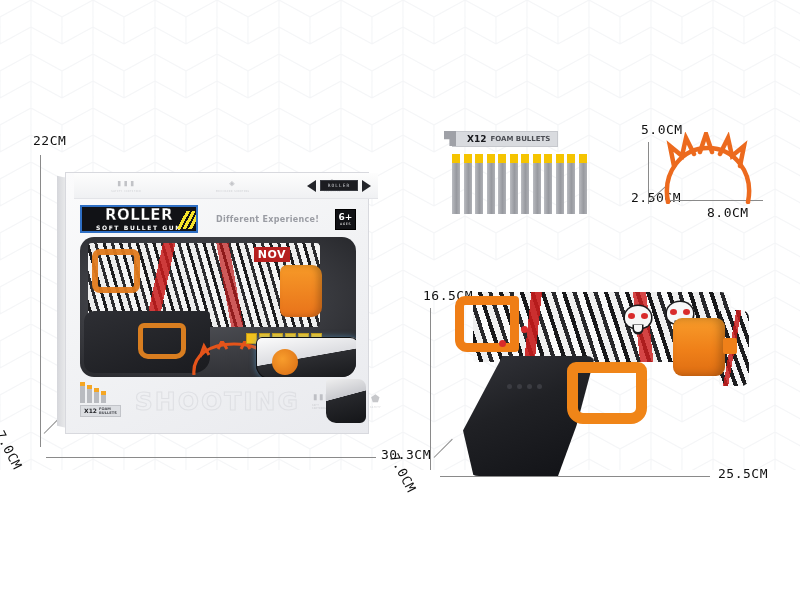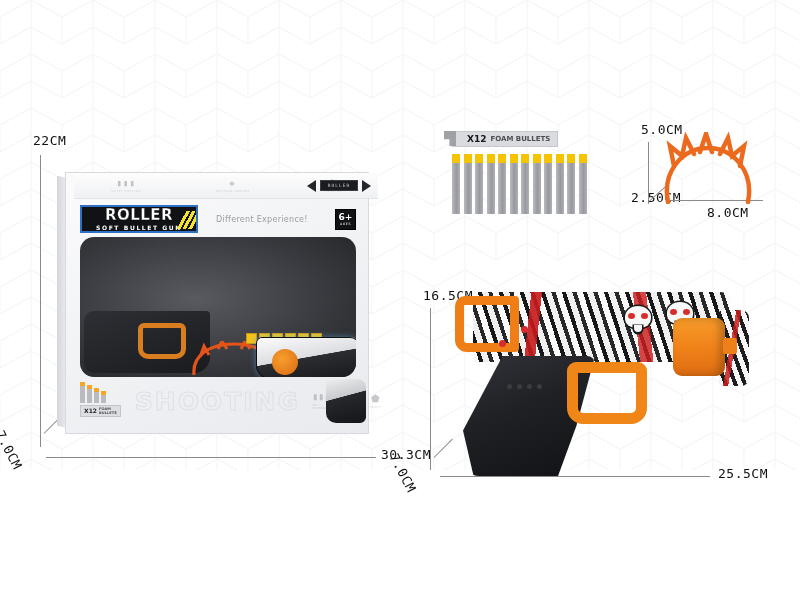--- a/index.html
+++ b/index.html
@@ -68,21 +68,21 @@
   }
   .bolt{
     position:absolute;right:4px;top:5px;width:26px;height:18px;
     background:
       linear-gradient(118deg,transparent 46%,#f5e32a 46%,#f5e32a 56%,transparent 56%),
       linear-gradient(118deg,transparent 62%,#f5e32a 62%,#f5e32a 72%,transparent 72%),
       linear-gradient(118deg,transparent 78%,#f5e32a 78%,#f5e32a 88%,transparent 88%);
   }
   .tagline{
     position:absolute;left:150px;top:42px;color:#9a9ca3;
-    font-family:"DejaVu Sans",sans-serif;font-weight:normal;font-size:8px;
+    font-family:"DejaVu Sans",sans-serif;font-weight:bold;font-size:8px;
     letter-spacing:.3px;
   }
   .agebadge{
     position:absolute;right:12px;top:36px;width:19px;height:19px;
     background:#111216;color:#fff;display:flex;flex-direction:column;
     align-items:center;justify-content:center;border:1px solid #000;
   }
   .agebadge .a1{font-family:"DejaVu Sans",sans-serif;font-weight:bold;font-size:9px;line-height:1;}
   .agebadge .a2{font-family:"DejaVu Sans",sans-serif;font-size:3.2px;letter-spacing:.6px;}
   
@@ -300,20 +300,26 @@
     <div class="bolt" style="left:104px;top:38px;"></div>
 
     <div class="tagline">Different Experience!</div>
 
     <div class="agebadge">
       <span class="a1">6+</span>
       <span class="a2">AGES</span>
     </div>
 
     <div class="window">
+      <div class="win-gun">
+        <div class="graffiti"></div>
+        <div class="win-nov">NOV</div>
+        <div class="drum"></div>
+        <div class="win-handle"></div>
+      </div>
       <div class="win-grip"></div>
       <div class="win-trigger"></div>
 
       <svg class="crown-target" viewBox="0 0 92 34">
         <path d="M6 34 C4 14 22 3 46 3 C70 3 88 14 86 34" fill="none" stroke="#e4541a" stroke-width="3.2"></path>
         <path d="M12 16 l4 -11 l5 9 M30 8 l4 -8 l5 8 M53 8 l4 -8 l5 8 M72 16 l4 -11 l5 9" fill="none" stroke="#e4541a" stroke-width="3"></path>
       </svg>
 
       <div class="bullet-strip">
         <i></i>

